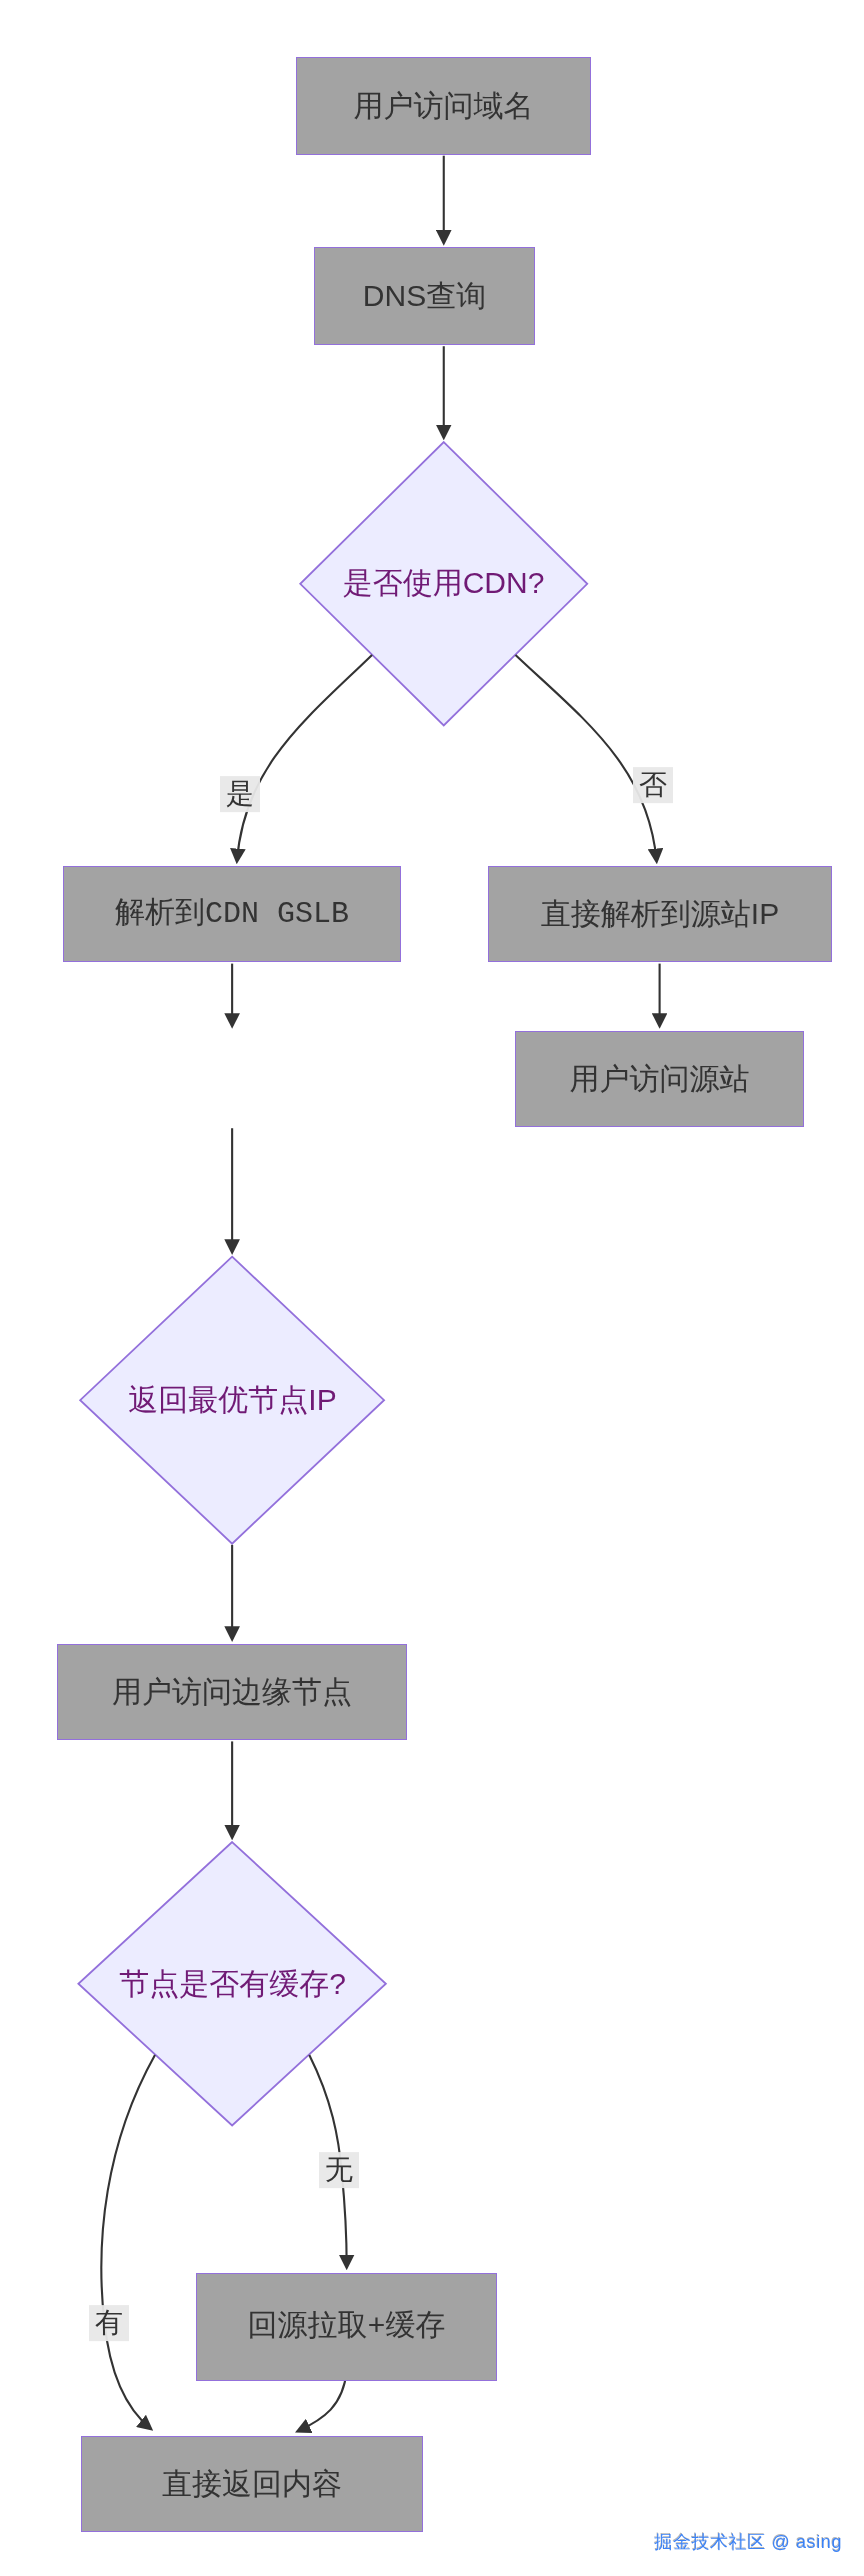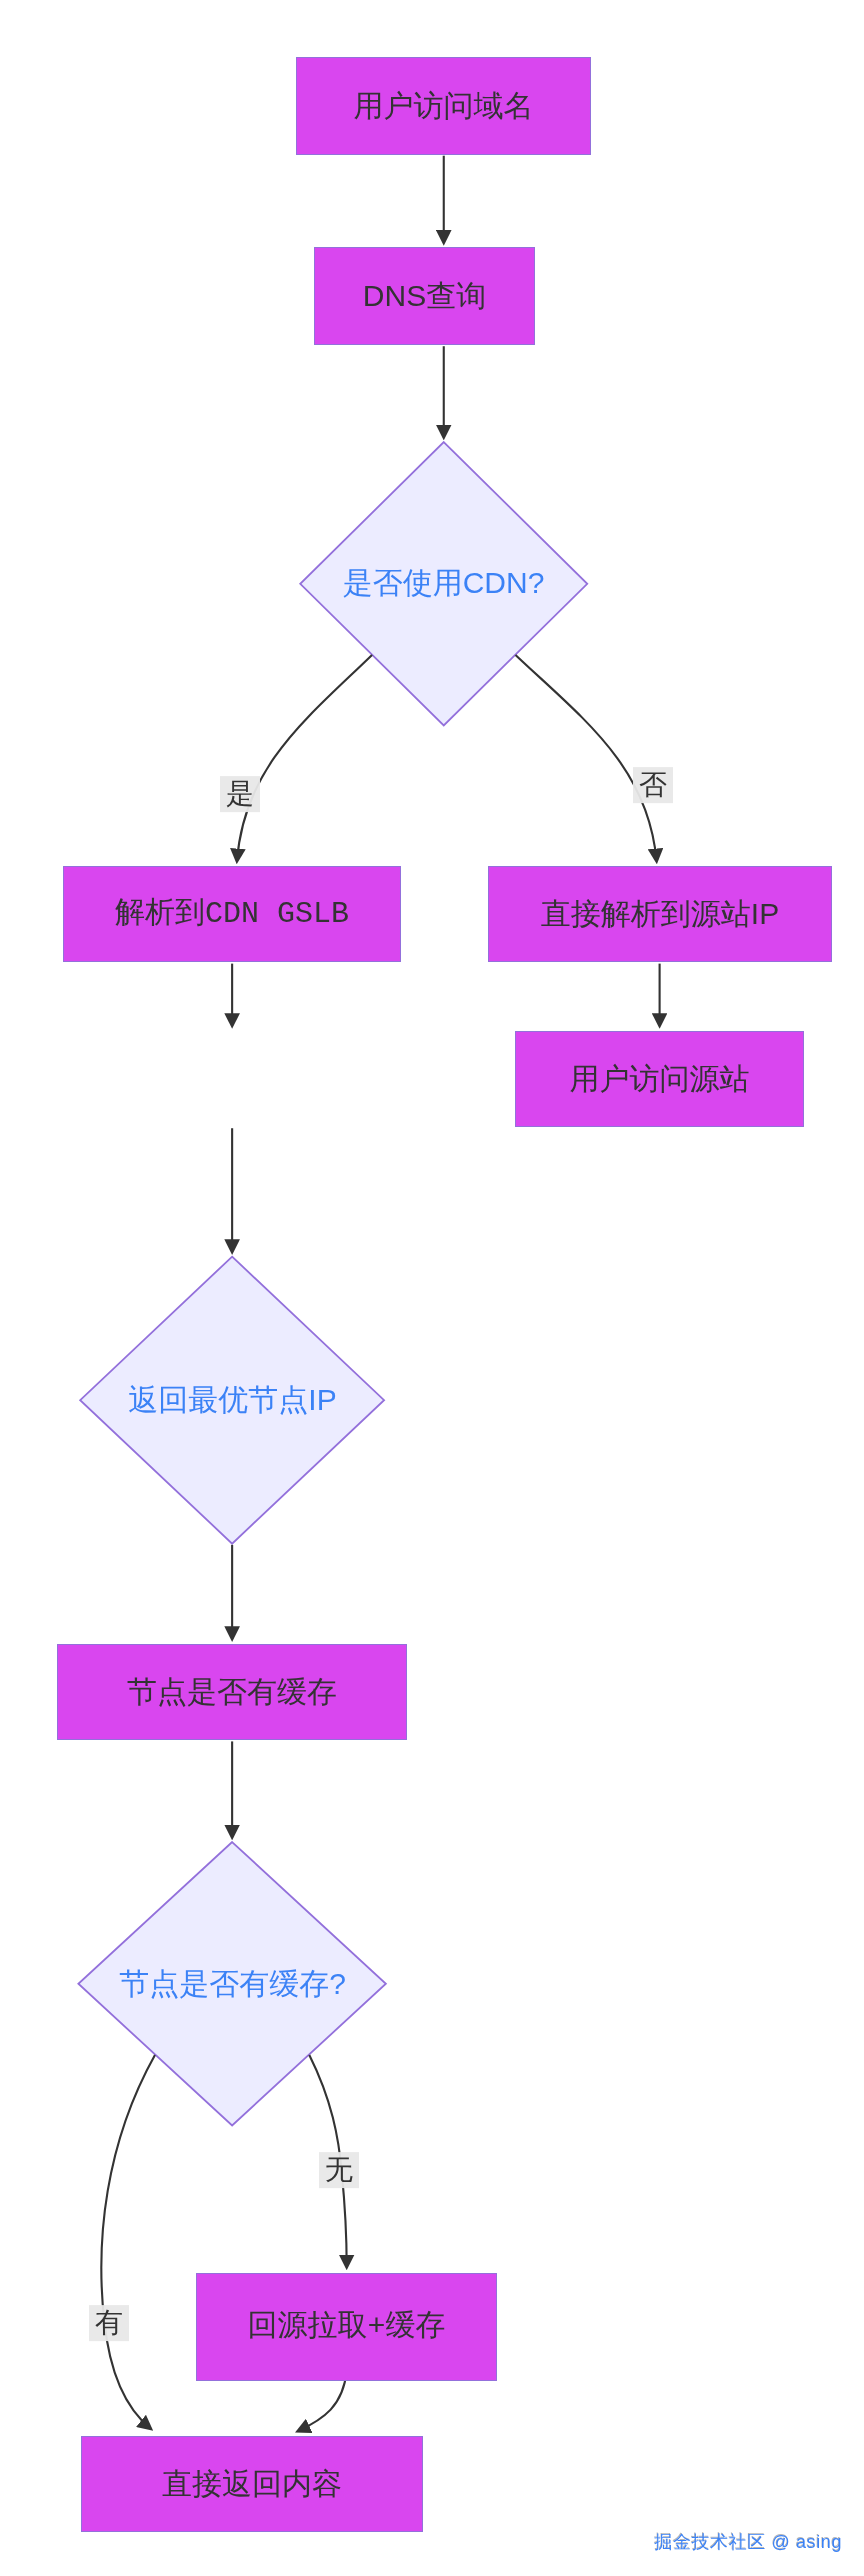--- a/index.html
+++ b/index.html
@@ -2,27 +2,27 @@
 <html style="font-size:9.6px"><head>
 <meta charset="utf-8">
 <style>
   html,body{margin:0;padding:0;background:#ffffff;}
   body{width:864px;height:2576px;position:relative;overflow:hidden;
        font-family:"Liberation Sans","DejaVu Sans",sans-serif;}
   .canvas{position:absolute;left:0;top:0;width:864px;height:2576px;}
   svg.edges{position:absolute;left:0;top:0;width:864px;height:2576px;}
   .node{
     position:absolute;box-sizing:border-box;
-    background:#d946ef;border:1.8px solid #9370DB;
+    background:#a3a3a3;border:1.8px solid #9370DB;
     color:#333333;font-size:30px;line-height:1.2;
     display:flex;align-items:center;justify-content:center;
     text-align:center;white-space:nowrap;
   }
   .diamond-label{
-    position:absolute;color:#3b82f6;font-size:30px;
+    position:absolute;color:#701a75;font-size:30px;
     display:flex;align-items:center;justify-content:center;
     text-align:center;white-space:nowrap;
   }
   .edge-label{
     position:absolute;transform:translate(-50%,-50%);
     background:rgba(232,232,232,0.95);color:#333333;
     font-size:28px;line-height:1.15;padding:1.8px 6px;white-space:nowrap;
   }
   .watermark{
     position:absolute;right:22px;top:2530px;
@@ -66,21 +66,21 @@
 
   <div class="node" style="left:314px;top:247px;width:221px;height:98px;">DNS查询</div>
 
   <div class="node" style="left:63px;top:866px;width:338px;height:96px;font-family:Liberation Mono, monospace;">解析到CDN GSLB</div>
 
   <div class="node" style="left:488px;top:866px;width:344px;height:96px;">直接解析到源站IP</div>
 
 
   <div class="node" style="left:515px;top:1031px;width:289px;height:96px;">用户访问源站</div>
 
-  <div class="node" style="left:57px;top:1644px;width:350px;height:96px;">节点是否有缓存</div>
+  <div class="node" style="left:57px;top:1644px;width:350px;height:96px;">用户访问边缘节点</div>
 
   <div class="node" style="left:196px;top:2273px;width:301px;height:108px;font-family:Liberation Mono, monospace;">回源拉取+缓存</div>
 
   <div class="node" style="left:81px;top:2436px;width:342px;height:96px;">直接返回内容</div>
 
   <div class="diamond-label" style="left:323px;top:564px;width:241px;height:39px;">是否使用CDN?</div>
 
   <div class="diamond-label" style="left:112px;top:1381px;width:241px;height:39px;">返回最优节点IP</div>
 
   <div class="diamond-label" style="left:106px;top:1965px;width:253px;height:39px;">节点是否有缓存?</div>

